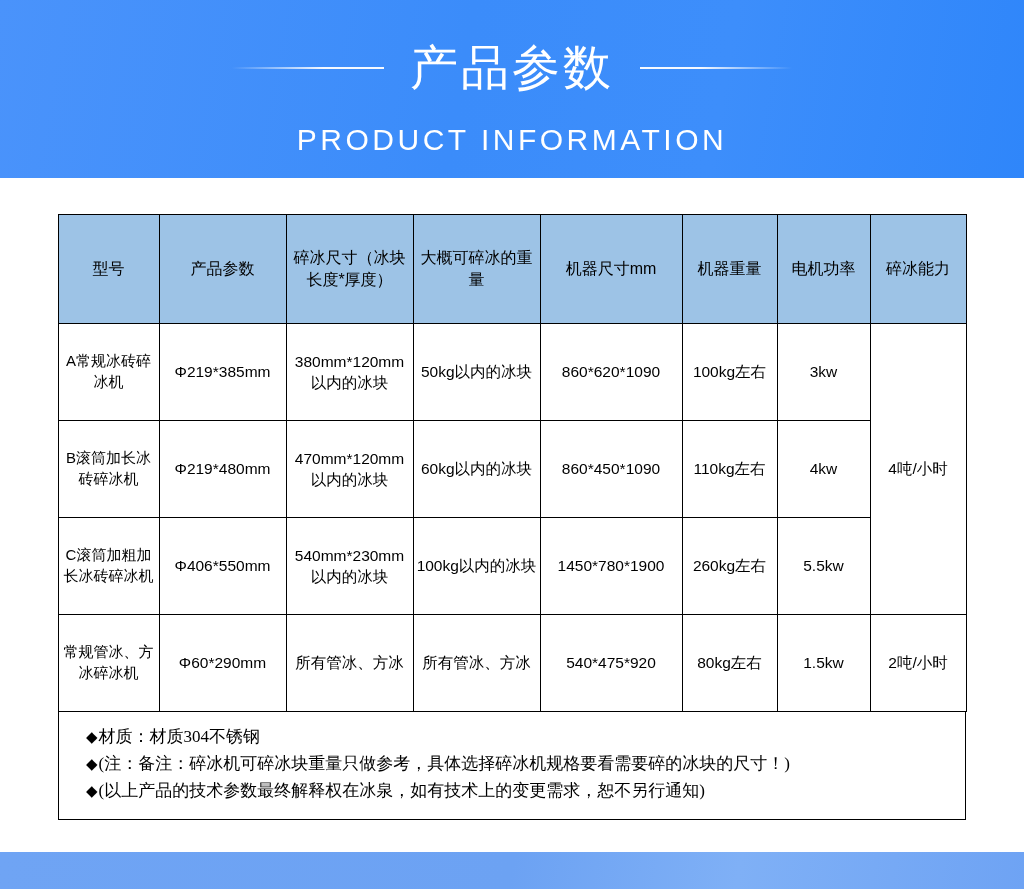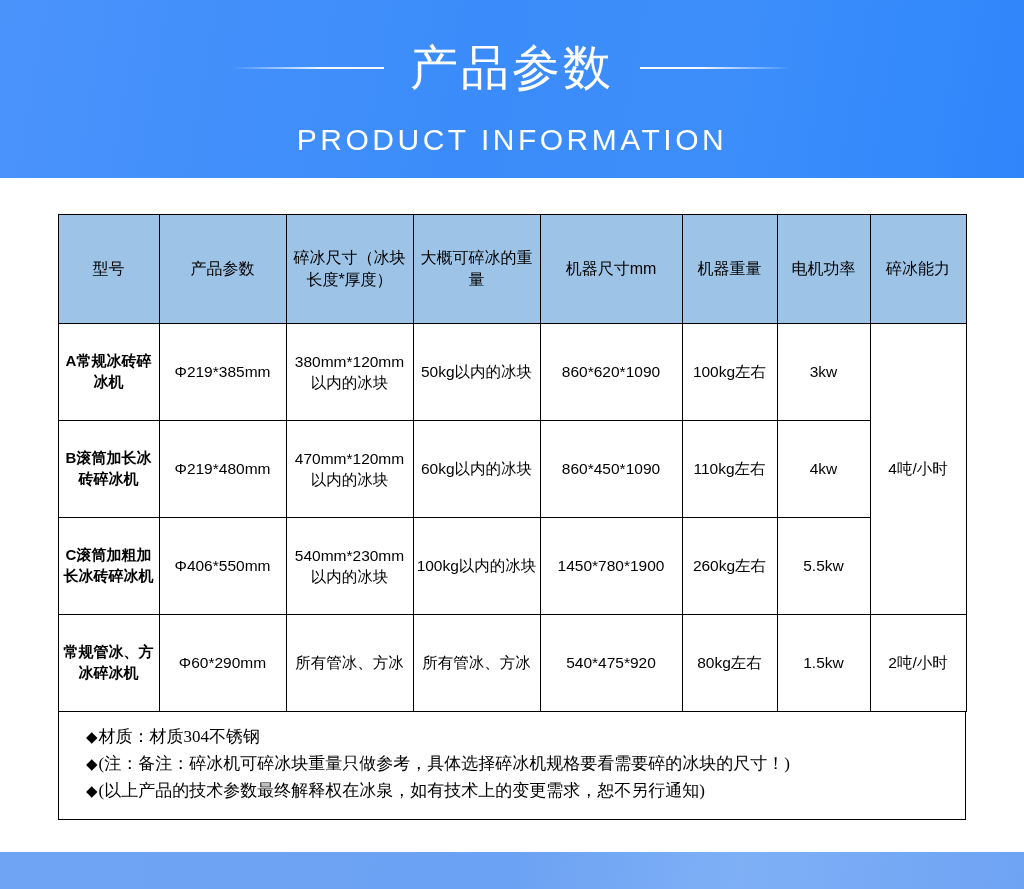--- a/index.html
+++ b/index.html
@@ -90,21 +90,20 @@
     font-weight: normal;
     font-size: 16px;
     line-height: 1.4;
   }
   table.spec tbody td {
     height: 88px;
     font-size: 15.5px;
   }
   table.spec tbody td.model {
     font-size: 15px;
-    font-weight: bold;
   }
   
   col.c0 { width: 101px; }
   col.c1 { width: 127px; }
   col.c2 { width: 127px; }
   col.c3 { width: 127px; }
   col.c4 { width: 142px; }
   col.c5 { width: 95px; }
   col.c6 { width: 93px; }
   col.c7 { width: 96px; }

